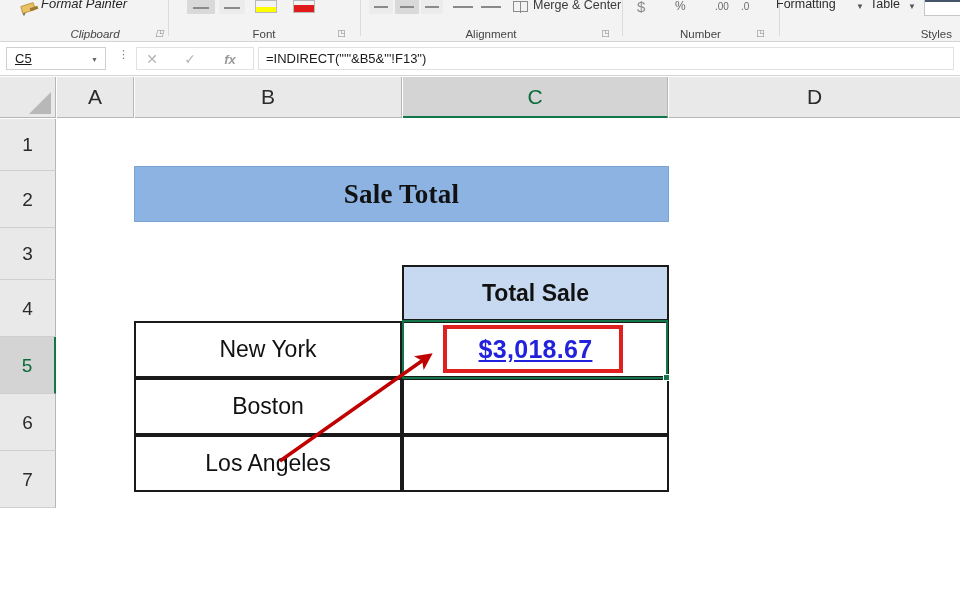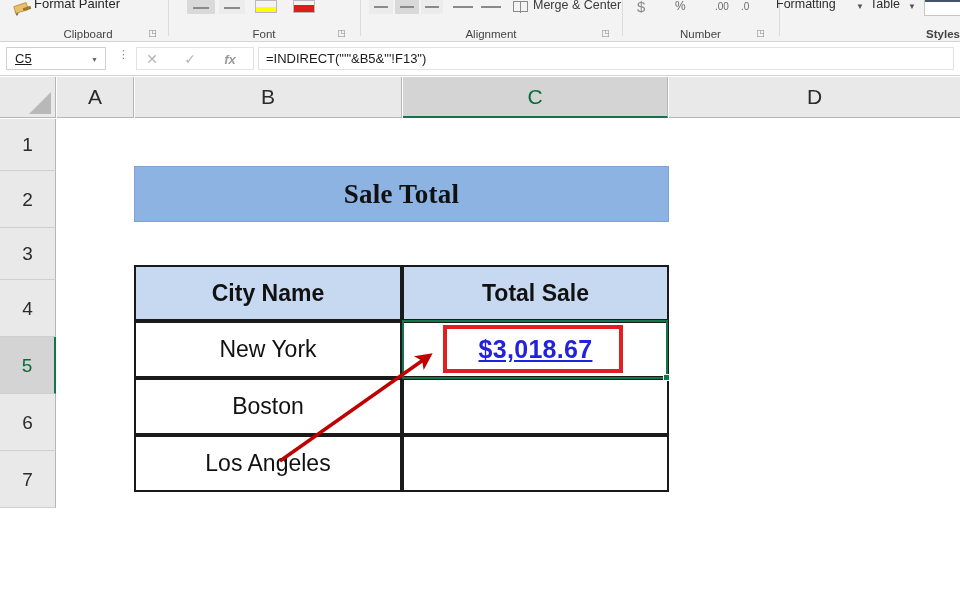--- a/index.html
+++ b/index.html
@@ -196,21 +196,21 @@
   
   .anno-layer { position:absolute; left:0; top:0; width:960px; height:609px; pointer-events:none; }
 </style>
 </head>
 <body>
 
 <div id="app">
 
   <div class="ribbon">
 
-    <div class="rb-group" style="left:4px; width:168px;">
+    <div class="rb-group" style="left:11px; width:168px;font-style:italic;">
       <div class="caret-down" style="left:9px; top:10px;"></div>
       <div class="brush-icon"></div>
       <div class="cmd-fmtpainter">Format Painter</div>
       <div class="rb-label">Clipboard</div>
       <div class="rb-dialog" style="right:14px;"></div>
     </div>
     <div class="rb-sep" style="left:168px;"></div>
 
     <div class="rb-group" style="left:169px; width:190px;">
       <div class="gbtn" style="left:18px; width:28px;"></div>
@@ -255,21 +255,21 @@
     <div class="rb-sep" style="left:779px;"></div>
 
     <div class="rb-group" style="left:780px; width:180px;">
       <div class="styles-cmd" style="left:-4px; top:-3px;">Formatting</div>
       <div class="caret-down" style="left:76px; top:3px;"></div>
       <div class="styles-cmd" style="left:90px; top:-3px;">Table</div>
       <div class="caret-down" style="left:128px; top:3px;"></div>
       <div class="style-gallery" style="left:144px; top:-6px; width:40px; height:22px;">
         <div class="sg-top"></div>
       </div>
-      <div class="rb-label" style="text-align:right; font-weight:bold;">Styles</div>
+      <div class="rb-label" style="text-align:right; padding-right:8px;">Styles</div>
     </div>
   </div>
 
   <div class="fbar">
     <div class="namebox">
       <div class="nb-text">C5</div>
       <div class="nb-caret"></div>
     </div>
     <div class="nb-resize">
       <span>⋮</span>
@@ -298,23 +298,20 @@
     <div class="rowhead sel" style="top:260px; height:57px; line-height:57px;">5</div>
     <div class="rowhead" style="top:317px; height:57px; line-height:57px;">6</div>
     <div class="rowhead" style="top:374px; height:57px; line-height:57px;">7</div>
 
     <div class="sheet">
 
       <div class="cellbox title-cell" style="left:77px; top:47px; width:535px; height:56px;">
         <span class="t">Sale Total</span>
       </div>
 
-      <div class="cellbox tbl-head" style="left:77px; top:146px; width:268px; height:56px;">
-        <span class="t">City Name</span>
-      </div>
       <div class="cellbox tbl-head" style="left:345px; top:146px; width:267px; height:56px;">
         <span class="t">Total Sale</span>
       </div>
 
       <div class="cellbox tbl-cell" style="left:77px; top:202px; width:268px; height:57px;">
         <span class="t">New York</span>
       </div>
       <div class="cellbox tbl-cell" style="left:345px; top:202px; width:267px; height:57px;">
         <span class="money">$3,018.67</span>
       </div>

